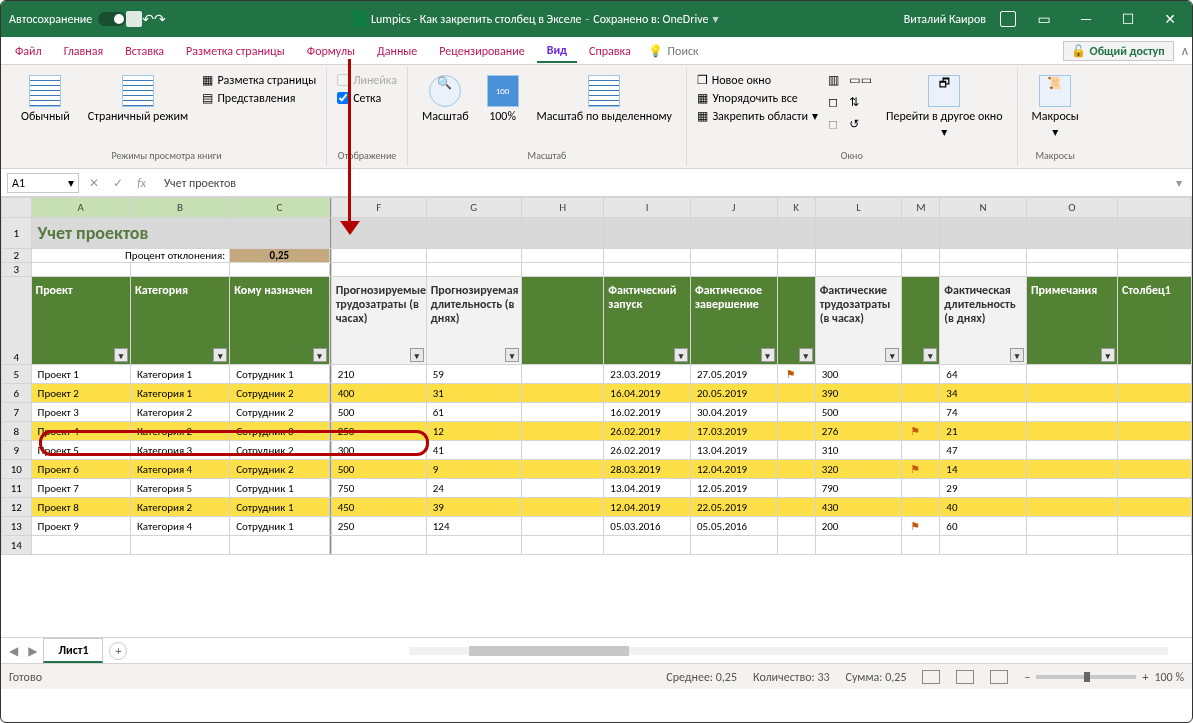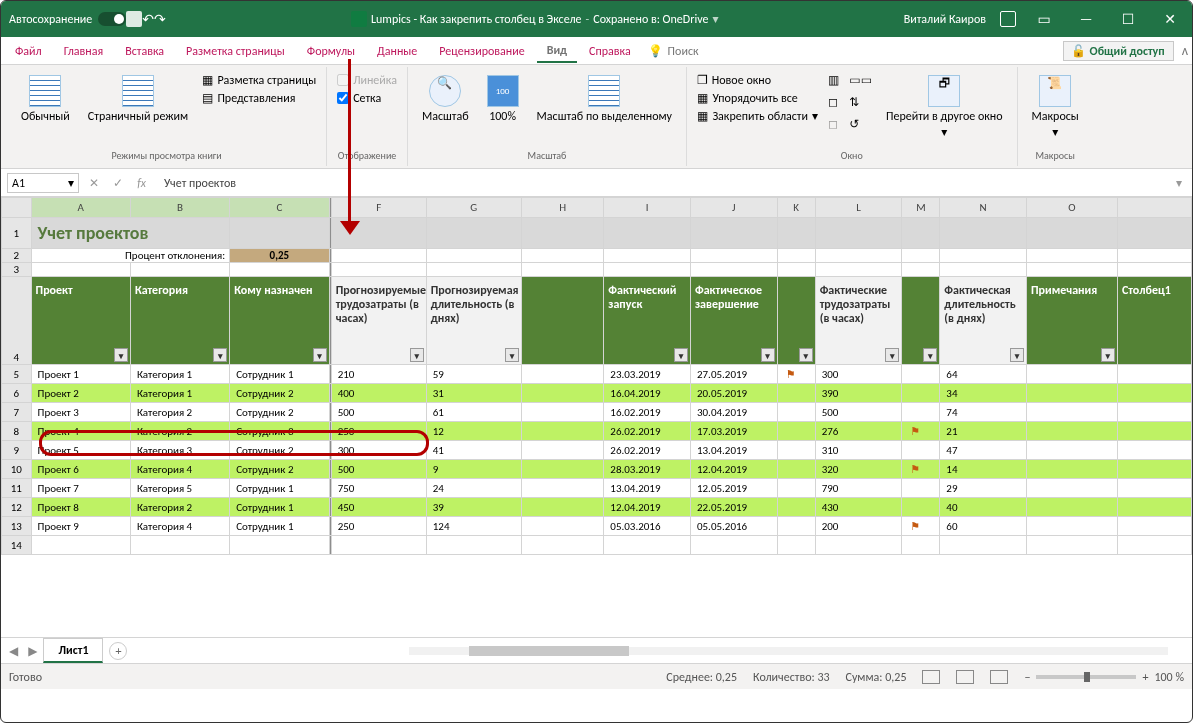--- a/index.html
+++ b/index.html
@@ -7,21 +7,21 @@
 .titlebar{height:36px;background:#217346;color:#fff;display:flex;align-items:center;padding:0 8px;}
 .autosave{display:flex;align-items:center;gap:6px;font-size:11px;}
 .toggle{width:28px;height:14px;background:#174f30;border-radius:7px;position:relative;}
 .toggle::after{content:"";position:absolute;width:10px;height:10px;background:#fff;border-radius:50%;right:2px;top:2px;}
 .titlebar .qat-icon{width:16px;height:16px;display:inline-block;background:#fff;opacity:.85;border-radius:2px;}
 .titlebar-center{flex:1;font-size:12px;display:flex;align-items:center;justify-content:center;gap:4px;}
 .titlebar-right{display:flex;align-items:center;gap:14px;text-align:center;}
 .winbtn{width:28px;height:24px;display:flex;align-items:center;justify-content:center;font-size:14px;}
 .ribbon-tabs{height:28px;background:#fff;display:flex;align-items:center;padding:0 4px;border-bottom:1px solid #d4d4d4;gap:2px;}
 .ribbon-tabs .tab{padding:4px 10px;cursor:default;color:#be185d;}
-.ribbon-tabs .tab.active{border-bottom:2px solid #217346;color:#737373;font-weight:600;}
+.ribbon-tabs .tab.active{border-bottom:2px solid #217346;color:#6d28d9;font-weight:600;}
 .ribbon-tabs .search{margin-left:6px;color:#777;display:flex;align-items:center;gap:4px;}
 .ribbon-tabs .share{margin-left:auto;background:#f3f3f3;border:1px solid #c8c8c8;padding:2px 8px;color:#217346;font-weight:600;}
 .ribbon-tabs .collapse{margin-left:6px;color:#777;font-size:14px;}
 .ribbon{height:104px;background:#f3f2f1;border-bottom:1px solid #d4d4d4;display:flex;align-items:stretch;padding:2px 6px;}
 .rgroup{display:flex;flex-direction:column;align-items:center;padding:2px 10px 2px;border-right:1px solid #dcdcdc;}
 .rgroup:last-child{border-right:none;}
 .rgroup .body{flex:1;display:flex;align-items:flex-start;gap:10px;padding-top:4px;}
 .rgroup .label{font-size:10px;color:#666;margin-top:auto;padding-bottom:2px;}
 .bigbtn{display:flex;flex-direction:column;align-items:center;gap:2px;padding:2px 4px;text-align:center;font-size:11px;line-height:1.2;}
 .bigbtn .ic{width:32px;height:32px;background:#eaf1fb;border:1px solid #a0c7e4;}
@@ -42,21 +42,21 @@
 .ch.sel{background:#c6e0b4;}
 .rh{width:28px;background:#e6e6e6;text-align:center;font-weight:normal;}
 .r1 td{background:#d9d9d9;}
 .title-cell{font-size:18px!important;font-weight:bold;color:#577a3e;padding:4px 6px;}
 .pct-label{text-align:right;padding-right:4px;}
 .pct-val{background:#c4a97e!important;text-align:center;font-weight:bold;}
 .ghead td{background:#548235;color:#fff;font-weight:bold;vertical-align:top;padding:6px 4px;height:88px;position:relative;}
 .ghead td .fdrop{position:absolute;right:2px;bottom:2px;width:14px;height:14px;background:#e8e8e8;border:1px solid #999;font-size:9px;display:flex;align-items:center;justify-content:center;color:#333;}
 .ghead td.lt{background:#f2f2f2;color:#333;}
 .drow td{padding:1px 6px;height:19px;}
-.even td{background:#bef264;}
+.even td{background:#fde047;}
 .flag{color:#c55a11;font-size:11px;position:relative;left:2px;}
 .highlight-ring{position:absolute;left:38px;top:233px;width:390px;height:26px;border:3px solid #b30000;border-radius:12px;pointer-events:none;z-index:5;}
 .arrow{position:absolute;left:338px;top:58px;width:20px;z-index:50;}
 .arrow .shaft{position:absolute;left:9px;top:0;width:3px;height:162px;background:#b30000;}
 .arrow .head{position:absolute;top:162px;left:1px;width:0;height:0;border-left:10px solid transparent;border-right:10px solid transparent;border-top:14px solid #b30000;}
 .frz-line{background:#8d8d8d!important;}
 
 .sheet-tabs{height:26px;display:flex;align-items:center;border-top:1px solid #d4d4d4;padding:0 4px;gap:2px;}
 .sheet-tabs .nav{color:#888;padding:0 4px;}
 .sheet-tabs .stab{padding:4px 14px;border:1px solid #ccc;border-bottom:2px solid #217346;background:#fff;font-weight:600;}

